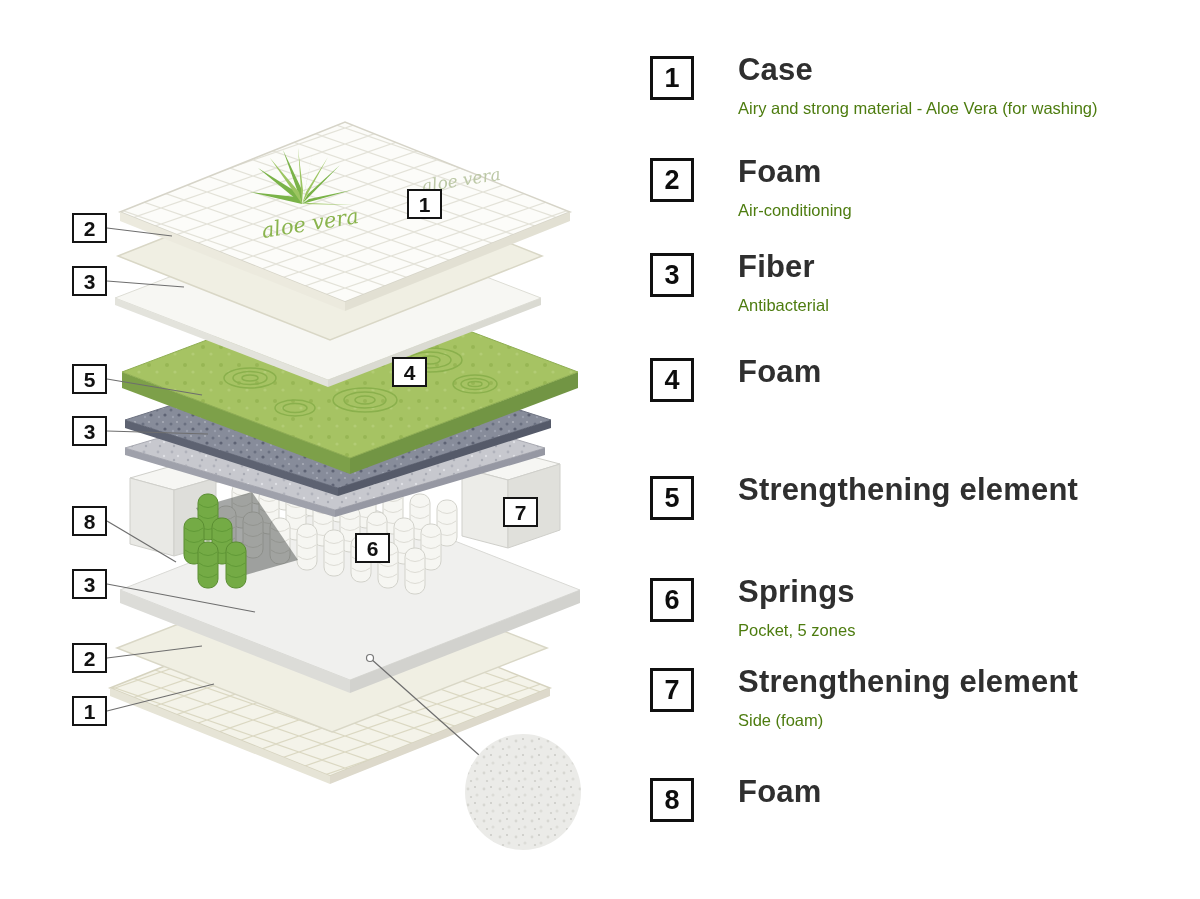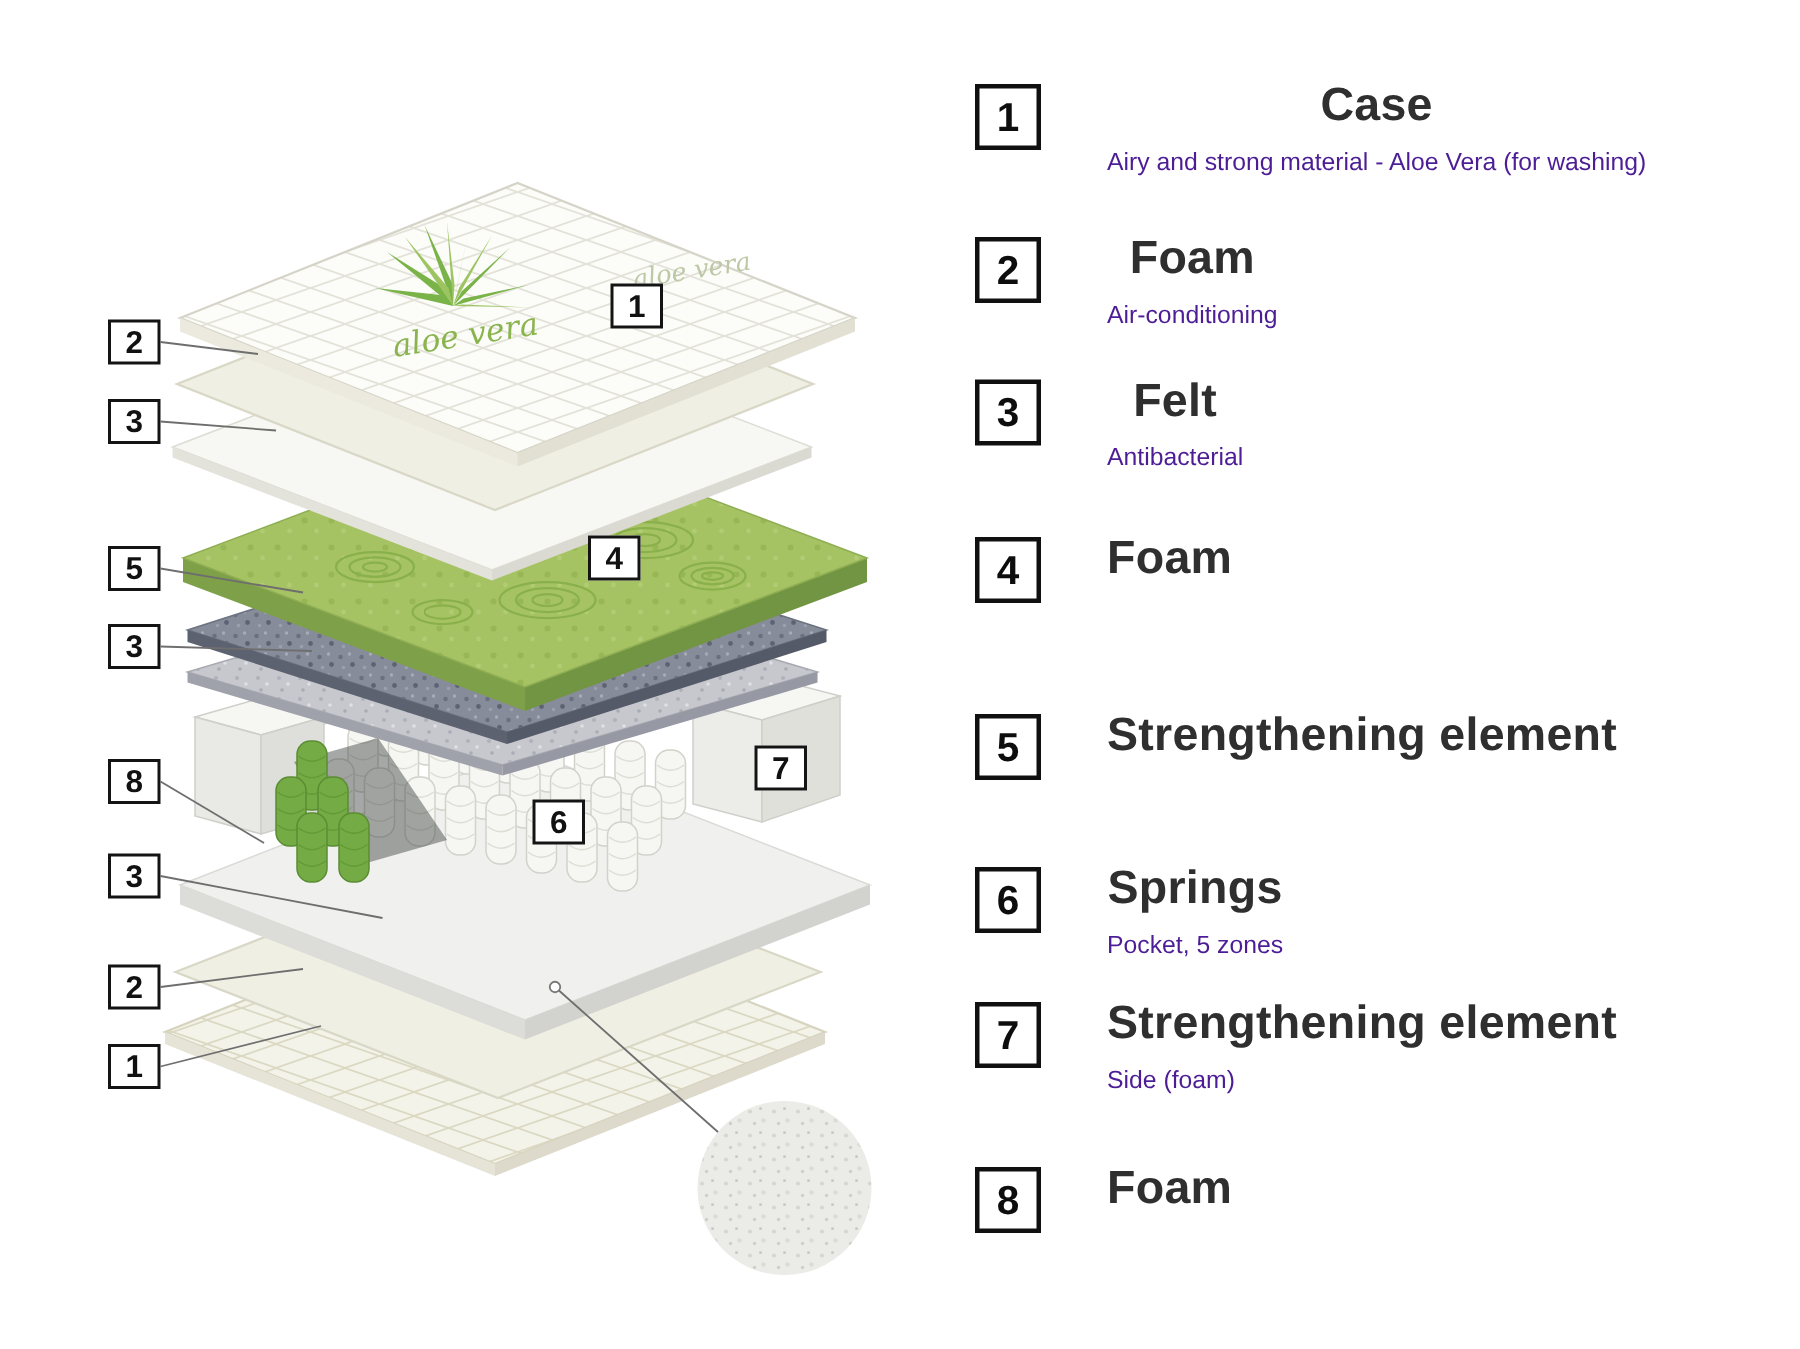--- a/index.html
+++ b/index.html
@@ -5,22 +5,22 @@
   html,body{margin:0;padding:0;}
   body{width:1200px;height:899px;background:#ffffff;font-family:"Liberation Sans",sans-serif;position:relative;overflow:hidden;}
   .page{position:absolute;left:0;top:0;width:1200px;height:899px;}
   .illustration{position:absolute;left:0;top:0;width:648px;height:899px;}
   .callout{position:absolute;background:#ffffff;border:2px solid #141414;display:flex;align-items:center;justify-content:center;font-size:21px;font-weight:600;color:#111111;box-sizing:border-box;line-height:1;}
   .callout.small{width:35px;height:30px;}
   .legend{position:absolute;left:620px;top:0;width:580px;height:899px;}
   .legend-row{position:absolute;display:flex;align-items:flex-start;}
   .legend-num{width:44px;height:44px;border:3px solid #101010;box-sizing:border-box;display:flex;align-items:center;justify-content:center;font-size:27px;font-weight:600;color:#0d0d0d;background:#ffffff;flex:0 0 auto;}
   .legend-text{margin-left:44px;}
-  .legend-title{font-size:31px;font-weight:700;color:#2f2f2f;line-height:1.1;margin-top:-3px;letter-spacing:0.2px;text-align:center;}
-  .legend-desc{font-size:16.5px;color:#4c1d95;margin-top:11px;white-space:pre-line;line-height:1.25;}
+  .legend-title{font-size:31px;font-weight:700;color:#2f2f2f;line-height:1.1;margin-top:-3px;letter-spacing:0.2px;}
+  .legend-desc{font-size:16.5px;color:#4d7c0f;margin-top:11px;white-space:pre-line;line-height:1.25;}
 </style>
 </head>
 <body>
 
 <div class="page">
 
   <svg class="illustration" viewBox="0 0 648 899">
     <defs>
       <pattern id="quiltW" width="46" height="16" patternUnits="userSpaceOnUse">
         <rect width="46" height="16" fill="#fcfcf9"></rect>
@@ -243,21 +243,21 @@
       <div class="legend-num">2</div>
       <div class="legend-text">
         <div class="legend-title">Foam</div>
         <div class="legend-desc">Air-conditioning</div>
       </div>
     </div>
 
     <div class="legend-row" style="left:30px;top:253px">
       <div class="legend-num">3</div>
       <div class="legend-text">
-        <div class="legend-title">Felt</div>
+        <div class="legend-title">Fiber</div>
         <div class="legend-desc">Antibacterial</div>
       </div>
     </div>
 
     <div class="legend-row" style="left:30px;top:358px">
       <div class="legend-num">4</div>
       <div class="legend-text">
         <div class="legend-title">Foam</div>
       </div>
     </div>

